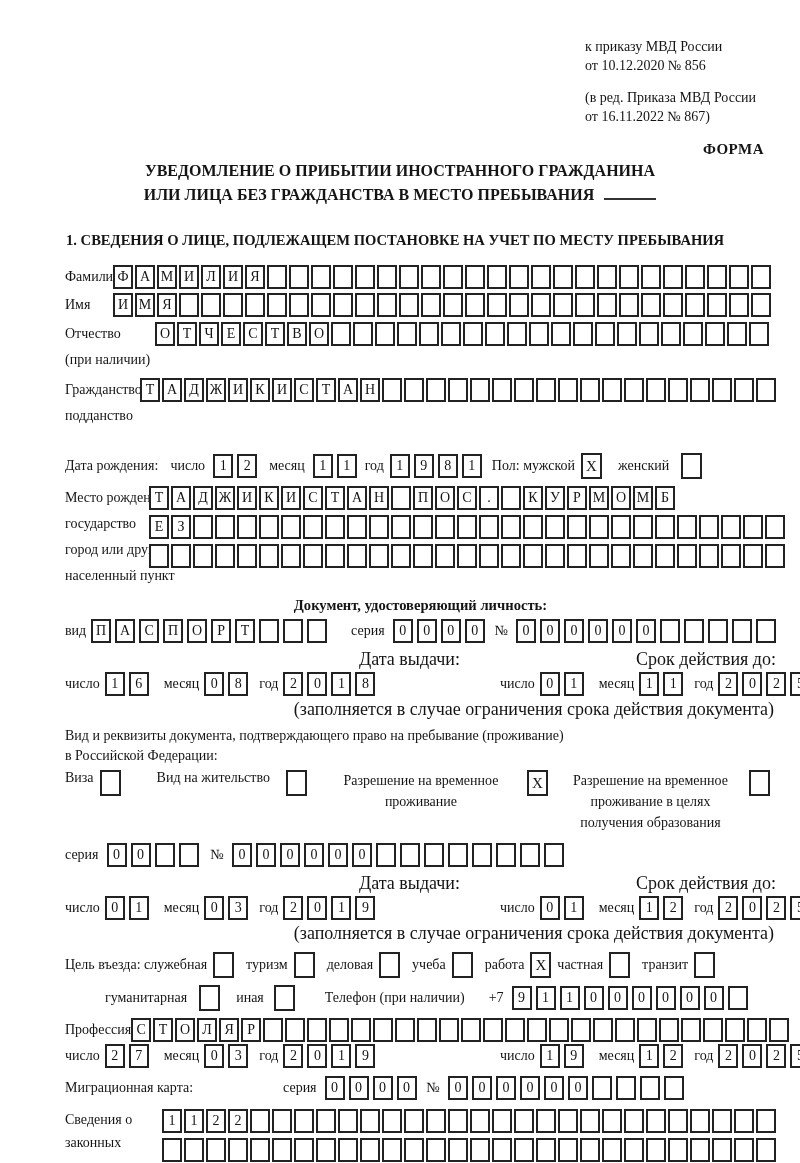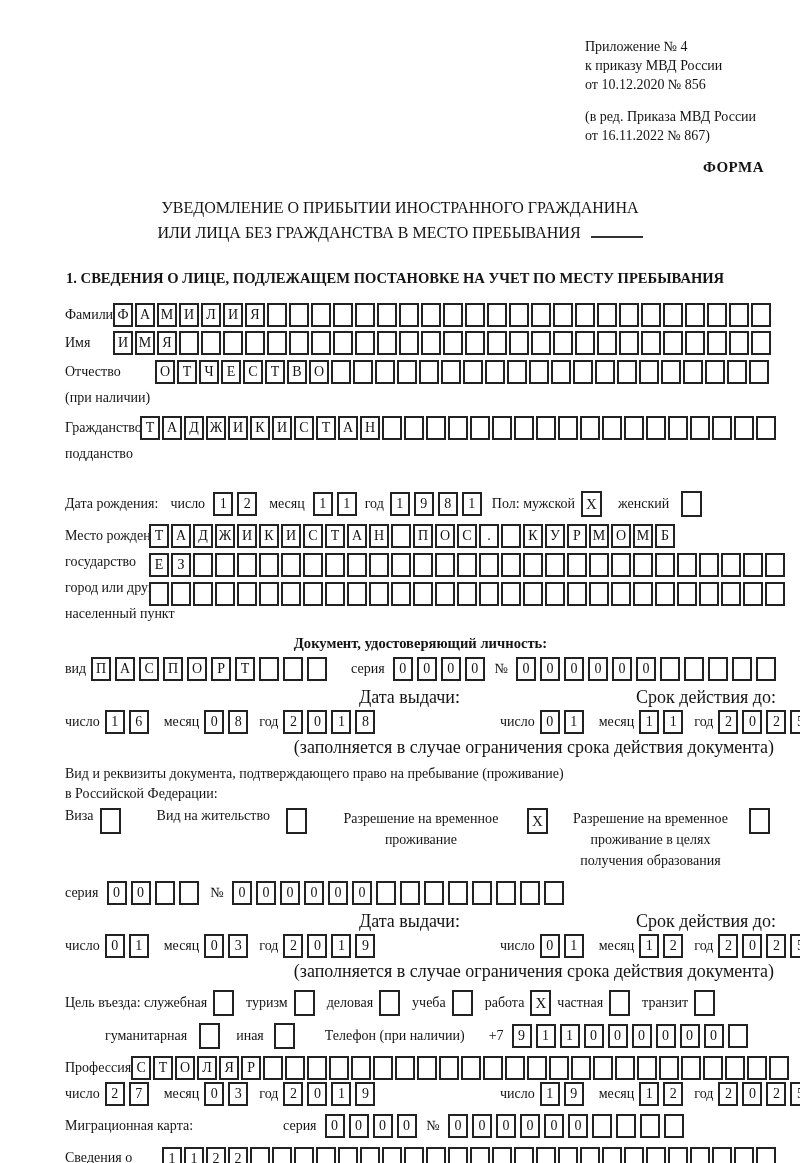--- a/index.html
+++ b/index.html
@@ -10,22 +10,22 @@
     color: #141414; background: #ffffff;
   }
   .page { position: absolute; inset: 0; }
 
   
   .header-ref { margin: 38px 0 0 585px; font-size: 14px; line-height: 1.35; }
   .header-ref .sub { margin-top: 13px; }
   .forma { text-align: right; padding-right: 36px; margin-top: 14px;
            font-weight: bold; font-size: 15px; letter-spacing: .5px; }
 
-  .title { text-align: center; font-weight: normal; font-size: 16px;
-           line-height: 1.55; margin-top: 20px; }
+  .title { text-align: center; font-weight: bold; font-size: 16px;
+           line-height: 1.55; margin-top: 1px; }
   .uline { display: inline-block; width: 52px; border-bottom: 2px solid #333;
            margin-left: 10px; vertical-align: baseline; }
 
   .sect { font-weight: bold; font-size: 14.6px; margin: 24px 0 0 66px; }
 
   .form { margin: 16px 24px 0 65px; font-size: 14px; }
   .lab { font-size: 14px; white-space: nowrap; }
   .frow { display: flex; align-items: center; margin-top: 4px; }
   .top { align-items: flex-start; }
 
@@ -58,21 +58,20 @@
   .ml14 { margin-left: 14px; } .ml16 { margin-left: 16px; }
   .ml20 { margin-left: 36px; } .ml24 { margin-left: 24px; }
   .ml30 { margin-left: 30px; }
 </style>
 </head>
 <body>
 
 <div class="page">
 
   <div class="header-ref">
-    <div>Приложение № 4</div>
     <div>к приказу МВД России</div>
     <div>от 10.12.2020 № 856</div>
     <div class="sub">(в ред. Приказа МВД России</div>
     <div>от 16.11.2022 № 867)</div>
   </div>
   <div class="forma">ФОРМА</div>
 
   <div class="title">
     <div>УВЕДОМЛЕНИЕ О ПРИБЫТИИ ИНОСТРАННОГО ГРАЖДАНИНА</div>
     <div>

